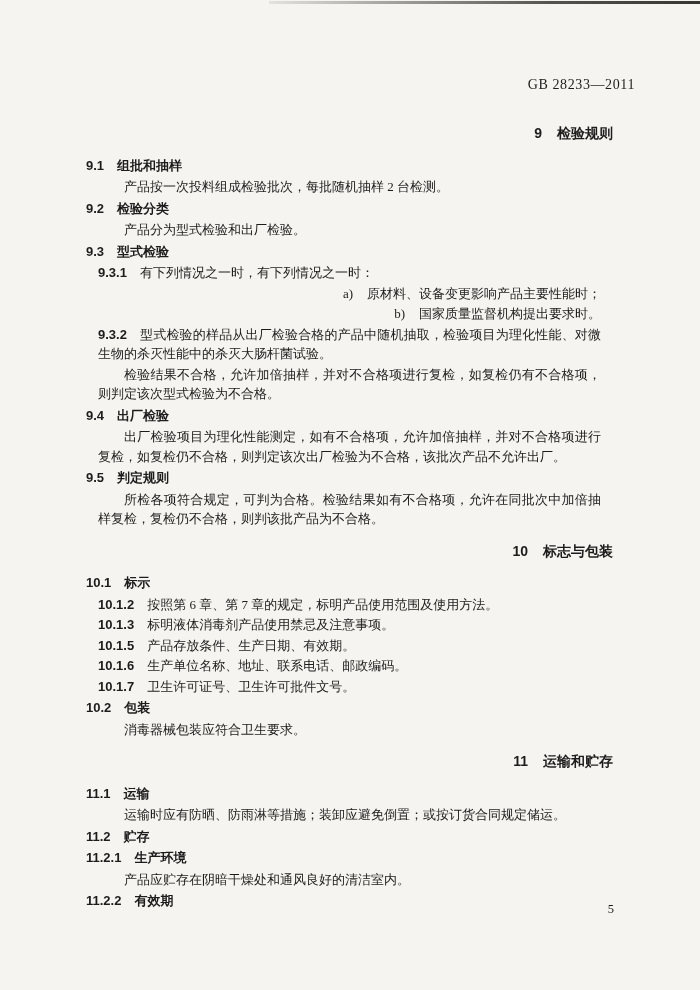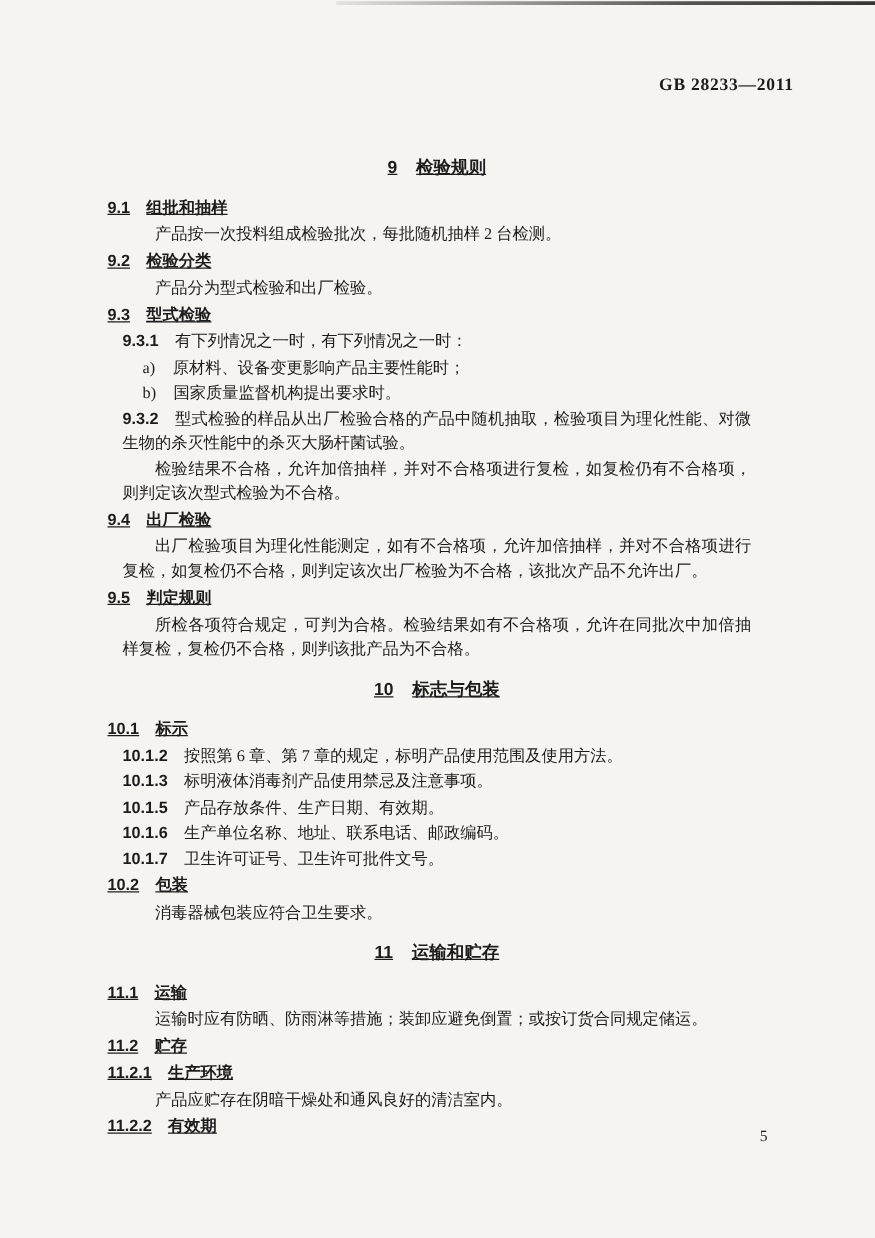--- a/index.html
+++ b/index.html
@@ -23,63 +23,61 @@
     right: 0;
     height: 3px;
     background: linear-gradient(to right,
       rgba(130,128,120,0.15) 0%,
       rgba(110,108,100,0.55) 25%,
       #55534e 65%,
       #36352f 100%);
   }
   .doc-code {
     position: absolute;
-    top: 61px;
+    top: 77px;
     right: 65px;
     font-size: 14px;
-    font-weight: bold;
+    font-weight: normal;
     letter-spacing: 0.6px;
     font-family: "Liberation Serif", serif;
   }
   .page-body {
     position: absolute;
     top: 111px;
     left: 86px;
     width: 527px;
     font-size: 13px;
     line-height: 19.5px;
     text-align: justify;
   }
   .block { margin: 1px 12px; }
   .chapter {
     font-family: "Liberation Sans", sans-serif;
     font-weight: bold;
     font-size: 14px;
     margin: 13px 0 12px;
-    text-align: center;
-    text-decoration: underline;
+    text-align: right;
   }
   .clause-title {
     font-family: "Liberation Sans", sans-serif;
     font-weight: bold;
     margin: 2px 0;
     text-align: left;
-    text-decoration: underline;
   }
   .num {
     font-family: "Liberation Sans", sans-serif;
     font-weight: bold;
     margin-right: 13px;
   }
   .chapter .num { margin-right: 15px; }
   .label { margin-right: 14px; }
   .para { text-indent: 2em; }
   .list-item {
     margin-left: 28px;
-    text-align: left;
+    text-align: right;
   }
   .page-number {
     position: absolute;
     top: 902px;
     right: 86px;
     font-size: 12.5px;
   }
 </style>
 </head>
 <body style="--paper: #f5f4f0; --ink: #1c1c1c;">

